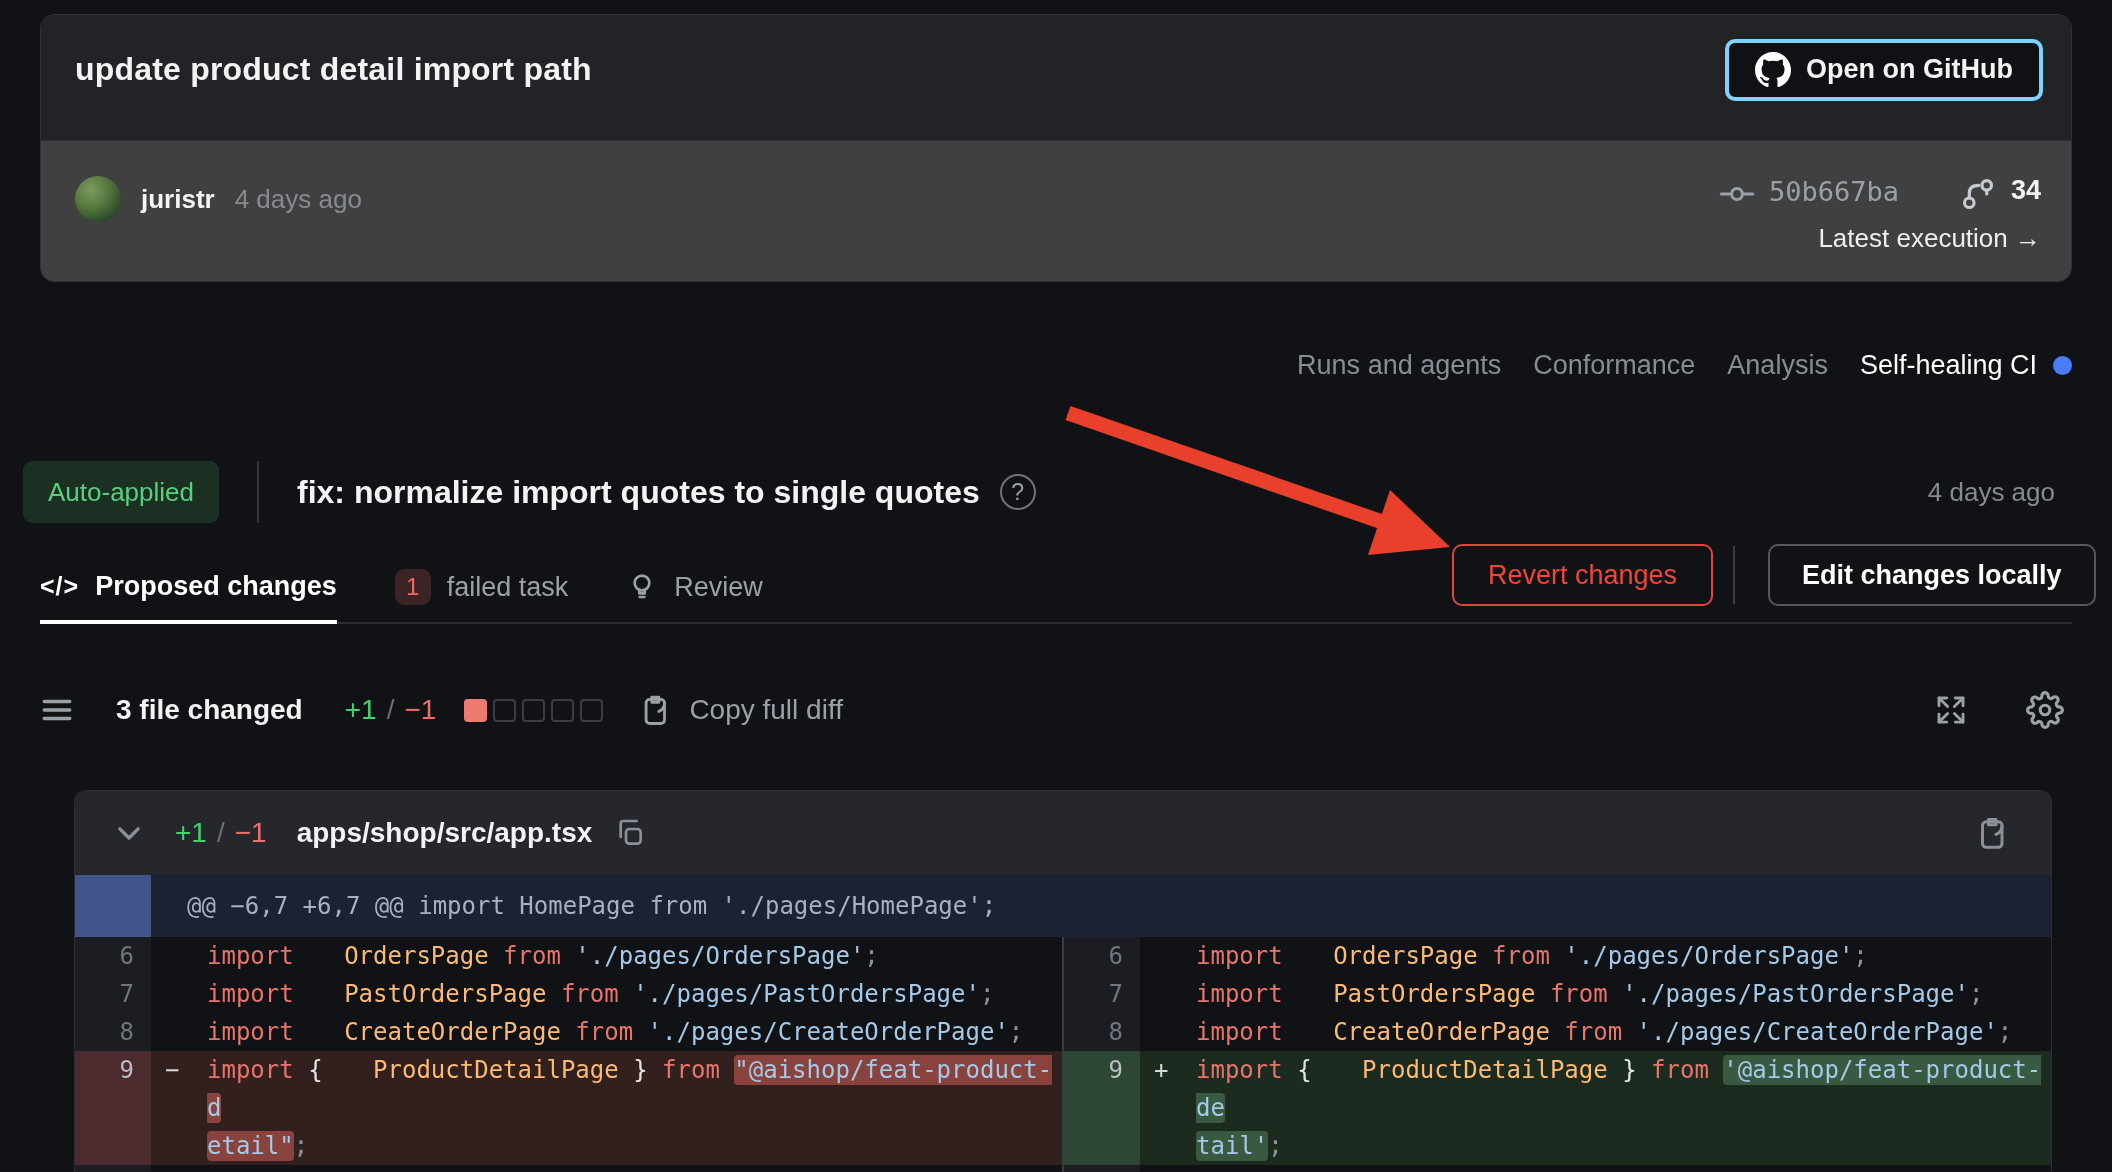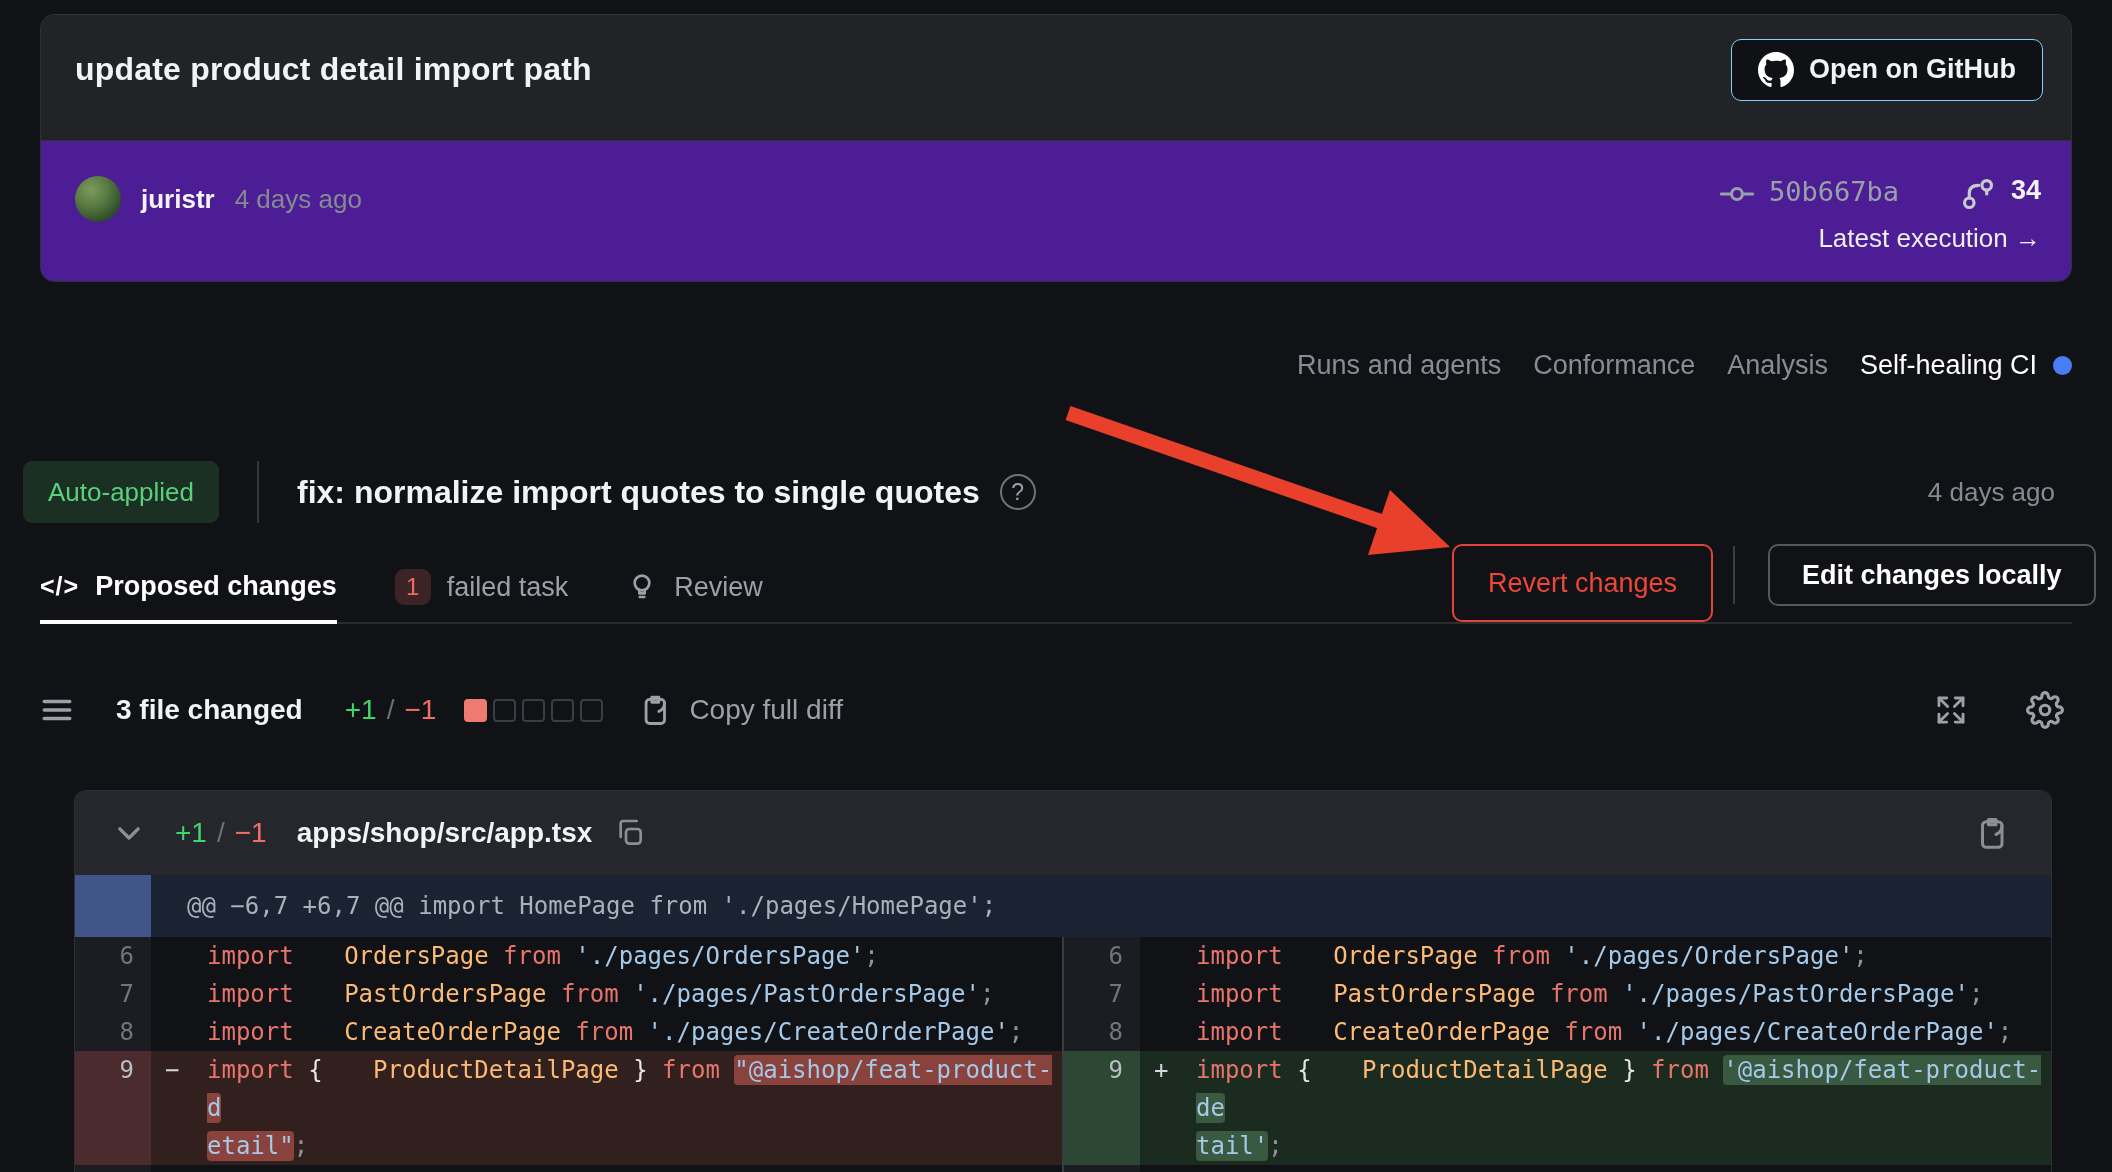--- a/index.html
+++ b/index.html
@@ -9,23 +9,23 @@
   svg{display:block;}
   .ico{stroke:#9ba1a8;fill:none;stroke-width:2;stroke-linecap:round;stroke-linejoin:round;}
 
   
   .hcard{position:absolute;left:40px;top:14px;width:2032px;height:268px;
          border:1px solid #303238;border-radius:14px;}
   .hc-top{height:126px;background:#212327;border-radius:13px 13px 0 0;
           border-bottom:1px solid #303238;display:flex;align-items:center;padding:0 28px 16px 34px;}
   .page-title{font-size:32px;font-weight:bold;letter-spacing:.2px;}
   .gh-btn{margin-left:auto;height:62px;display:flex;align-items:center;gap:15px;
-          background:#101114;border:1px solid #7dd3fc;border-radius:10px;padding:0 26px;
+          background:#101114;border:4px solid #7dd3fc;border-radius:10px;padding:0 26px;
           font-size:27px;font-weight:bold;cursor:pointer;}
-  .hc-bot{height:140px;background:#4c1d95;border-radius:0 0 13px 13px;
+  .hc-bot{height:140px;background:#404040;border-radius:0 0 13px 13px;
           display:flex;align-items:flex-start;padding:34px 30px 0 34px;}
   .author{display:flex;align-items:center;gap:20px;height:48px;}
   .avatar{width:46px;height:46px;border-radius:50%;
           background:radial-gradient(circle at 35% 30%,#7d9a60 0%,#55793f 40%,#2f4a2a 75%,#20331e 100%);}
   .author-name{font-size:26px;font-weight:bold;}
   .author-time{font-size:26px;color:#868b92;}
   .exec-group{margin-left:auto;display:flex;flex-direction:column;align-items:flex-end;gap:10px;}
   .exec-row{display:flex;align-items:center;gap:60px;}
   .chip{display:flex;align-items:flex-start;gap:14px;}
   .sha{font-family:"DejaVu Sans Mono",monospace;font-size:27px;color:#9aa0a8;}
@@ -52,21 +52,21 @@
 
   
   .tabs-row{position:absolute;top:552px;left:40px;width:2032px;height:72px;
             border-bottom:2px solid #2a2c31;display:flex;align-items:stretch;}
   .tab{display:flex;align-items:center;gap:16px;font-size:27px;color:#9ba1a8;
        cursor:pointer;margin-right:58px;}
   .tab.active{color:#fff;font-weight:bold;border-bottom:4px solid #fff;margin-bottom:-2px;}
   .code-glyph{font-size:25px;font-weight:bold;letter-spacing:1px;}
   .count-badge{width:36px;height:36px;border-radius:9px;background:#3c2326;color:#f06a63;
                font-size:24px;display:flex;align-items:center;justify-content:center;}
-  .btn-revert{position:absolute;left:1452px;top:544px;height:78px;padding:0 34px;
+  .btn-revert{position:absolute;left:1452px;top:544px;height:62px;padding:0 34px;
               border:2px solid #e0443a;border-radius:10px;background:transparent;color:#ef463a;
               font-size:27px;display:flex;align-items:center;cursor:pointer;font-family:inherit;}
   .btn-div{position:absolute;left:1733px;top:546px;width:2px;height:58px;background:#3c3e44;}
   .btn-edit{position:absolute;left:1768px;top:544px;height:62px;padding:0 32px;
             border:2px solid #54575d;border-radius:10px;background:transparent;color:#fff;
             font-size:27px;font-weight:bold;display:flex;align-items:center;cursor:pointer;font-family:inherit;}
 
   
   .dtool{position:absolute;top:672px;left:40px;width:2032px;height:76px;display:flex;align-items:center;}
   .files-changed{font-size:28px;font-weight:bold;margin-left:42px;}

